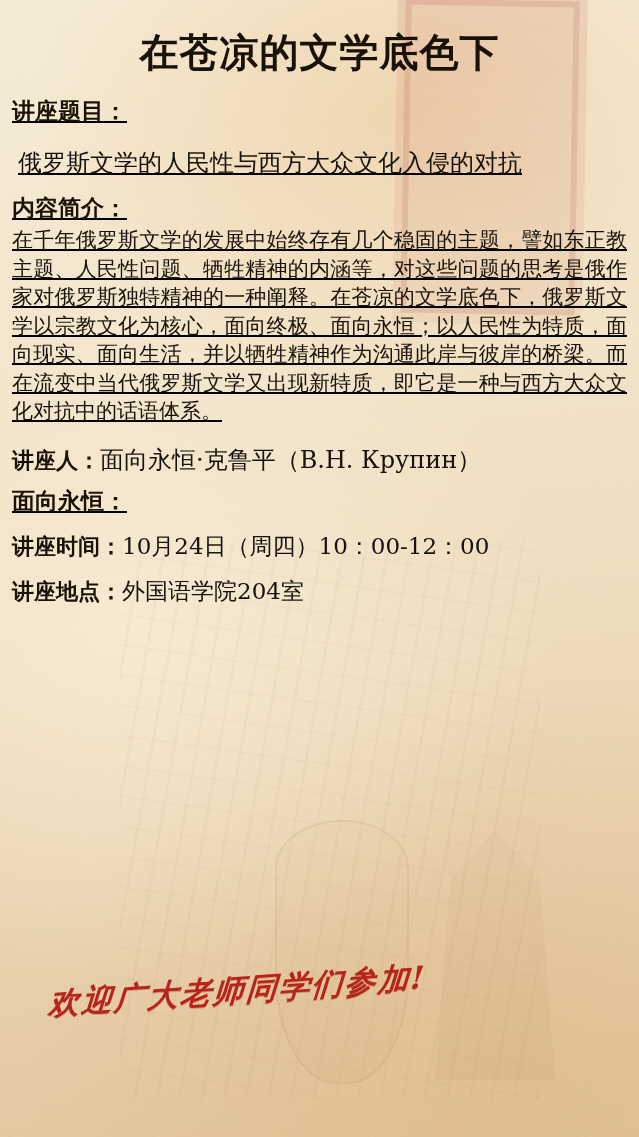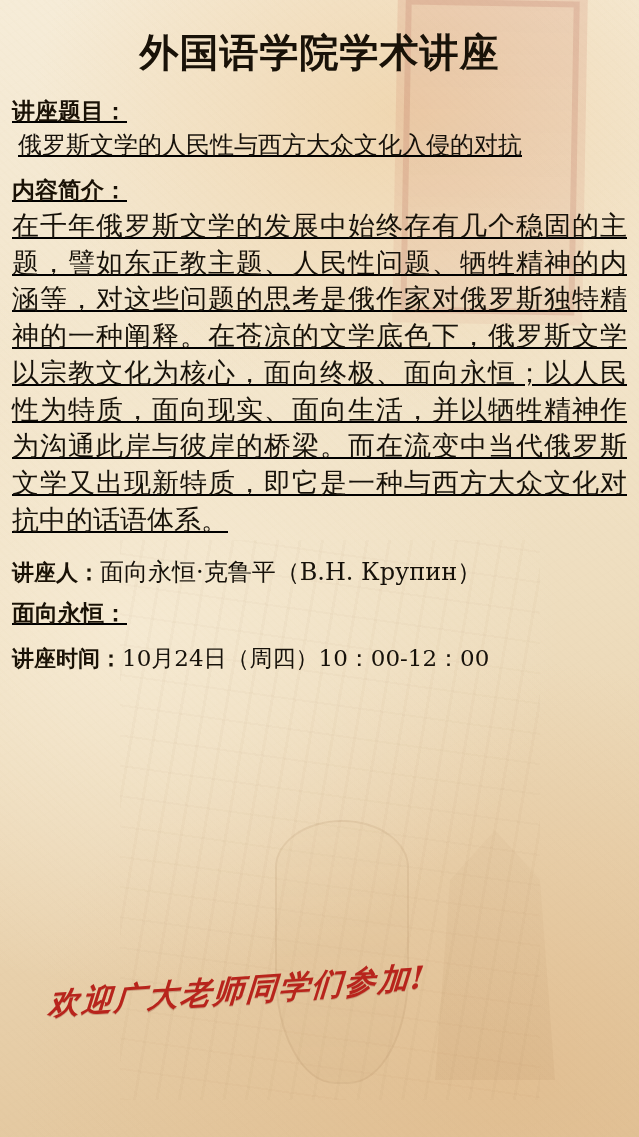--- a/index.html
+++ b/index.html
@@ -111,30 +111,30 @@
     font-weight: bold;
     color: #1a1206;
     margin: 10px 0 2px 0;
   }
   .label-inline {
     font-size: 22px;
     font-weight: bold;
     color: #1a1206;
   }
   .para {
-    font-size: 27px;
+    font-size: 21px;
     line-height: 1.36;
     color: #17120a;
     text-align: justify;
     margin: 2px 0 4px 0;
   }
   .subtitle-line {
     font-size: 24px;
     color: #16110a;
-    margin: 2px 0 14px 6px;
+    margin: 20px 0 14px 6px;
   }
   .row {
     margin: 14px 0 4px 0;
     font-size: 23px;
     color: #16110a;
   }
   .row .val {
     font-weight: normal;
   }
   .block {
@@ -172,21 +172,21 @@
   <div class="bg-art">
     <div class="bg-seal"></div>
     <div class="bg-wall"></div>
     <div class="bg-tower"></div>
     <div class="bg-vase"></div>
     <div class="bg-grain"></div>
   </div>
 
   <div class="content">
 
-    <div class="title">外国语学院学术讲座</div>
+    <div class="title">在苍凉的文学底色下</div>
 
     <div class="block">
       <div class="label">讲座题目：</div>
       <div class="subtitle-line">俄罗斯文学的人民性与西方大众文化入侵的对抗</div>
     </div>
 
     <div class="block">
       <div class="label">内容简介：</div>
       <div class="para">在千年俄罗斯文学的发展中始终存有几个稳固的主题，譬如东正教主题、人民性问题、牺牲精神的内涵等，对这些问题的思考是俄作家对俄罗斯独特精神的一种阐释。在苍凉的文学底色下，俄罗斯文学以宗教文化为核心，面向终极、面向永恒；以人民性为特质，面向现实、面向生活，并以牺牲精神作为沟通此岸与彼岸的桥梁。而在流变中当代俄罗斯文学又出现新特质，即它是一种与西方大众文化对抗中的话语体系。</div>
     </div>
@@ -196,18 +196,21 @@
     </div>
 
     <div class="block">
       <div class="label">面向永恒：</div>
     </div>
 
     <div class="row">
       <span class="label-inline">讲座时间：</span><span class="val">10月24日（周四）10：00-12：00</span>
     </div>
 
+    <div class="row">
+      <span class="label-inline">讲座地点：</span><span class="val">外国语学院204室</span>
+    </div>
 
   </div>
 
   <div class="calligraphy">欢迎广大老师同学们参加!</div>
 
 </div>
 
 </body></html>

